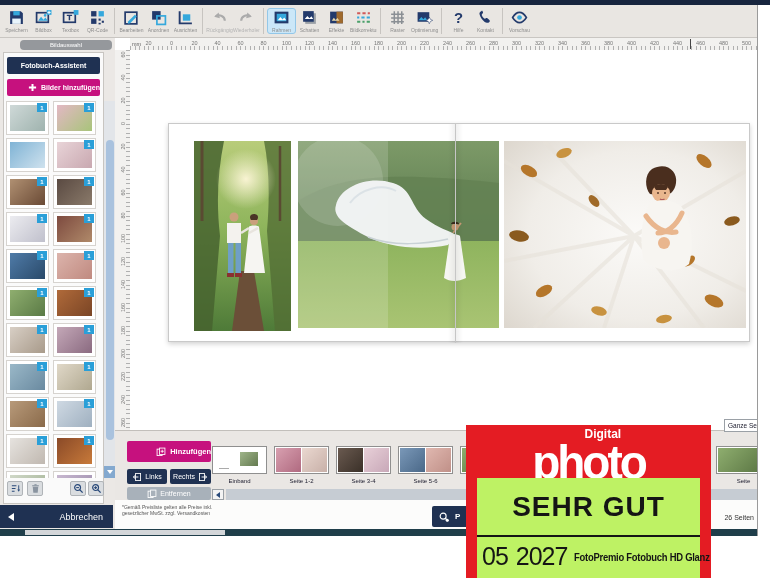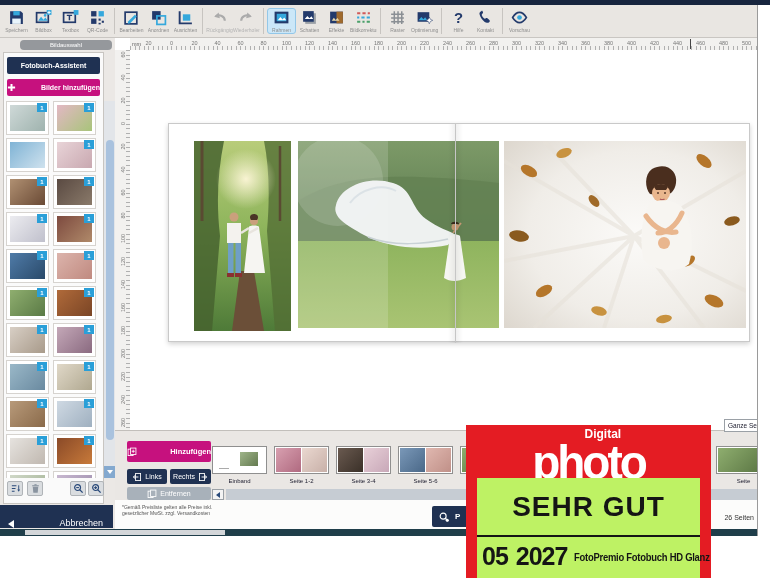--- a/index.html
+++ b/index.html
@@ -30,36 +30,36 @@
     background:repeating-linear-gradient(180deg,#b0b0b0 0 1px,transparent 1px 4.6px)}
   .vticks{position:absolute;left:0;top:-7px;width:15px}
   .vticks span{display:flex;width:15px;height:23px;align-items:center;justify-content:center;
     font-size:5.5px;color:#777;transform:rotate(-90deg)}
   
   .sidebar-bg{left:0;top:38px;width:115px;height:492px;background:#ebe8e5}
   .bildauswahl{left:20px;top:40px;width:92px;height:10px;background:#95989c;border-radius:4px;
     color:#fff;font-size:6px;display:flex;align-items:center;justify-content:center;z-index:5}
   .side-panel{left:3px;top:52px;width:101px;height:452px;background:#fafafa;border:1px solid #c8c5c1;box-sizing:border-box}
   .btn-navy{background:#1f3152;color:#fff;border-radius:2px;display:flex;align-items:center;justify-content:center;cursor:pointer}
-  .btn-magenta{background:#c6117e;color:#fff;border-radius:2px;display:flex;align-items:center;justify-content:space-between;cursor:pointer}
+  .btn-magenta{background:#c6117e;color:#fff;border-radius:2px;display:flex;align-items:center;justify-content:flex-end;cursor:pointer}
   .assistant-btn{left:7px;top:57px;width:93px;height:17px;font-size:7px;font-weight:bold}
   .add-btn{left:7px;top:79px;width:93px;height:17px;font-size:7px;font-weight:bold;gap:4px}
   .add-btn svg{width:9px;height:9px}
   .thumb-grid{left:6px;top:101px;width:93px;height:377px;overflow:hidden;display:flex;flex-wrap:wrap;gap:3px 4px}
   .thumb{position:relative;width:43px;height:34px;background:#fff;border:1px solid #d6d3cf;box-sizing:border-box;cursor:pointer}
   .thumb-ph{position:absolute;left:3px;top:3px;right:3px;bottom:3px}
   .thumb-badge{position:absolute;top:1px;right:1px;width:10px;height:9px;background:#2a9fd8;color:#fff;
     font-size:6px;font-weight:bold;display:flex;align-items:center;justify-content:center}
   .sb-track{left:104px;top:101px;width:11px;height:377px;background:#e2e5e9}
   .sb-thumb{left:106px;top:140px;width:8px;height:300px;background:#a9c2de;border-radius:4px}
   .sb-down{left:104px;top:466px;width:11px;height:12px;background:#84a9cf;display:flex;align-items:center;justify-content:center}
   .tool-btn{width:16px;height:15px;background:#dadde0;border:1px solid #b0b4b8;border-radius:2px;
     display:flex;align-items:center;justify-content:center;box-sizing:border-box;cursor:pointer}
   .tool-btn svg{width:11px;height:11px}
-  .cancel-bar{left:0;top:505px;width:113px;height:23px;background:#1f3152;display:flex;align-items:flex-end;cursor:pointer}
+  .cancel-bar{left:0;top:505px;width:113px;height:23px;background:#1f3152;display:flex;align-items:center;cursor:pointer}
   .cancel-lb{position:absolute;right:10px;color:#fff;font-size:9px}
   
   .tri-left{width:0;height:0;border-top:4px solid transparent;border-bottom:4px solid transparent;border-right:6px solid #fff;margin-left:8px}
   .tri-down-w{width:0;height:0;border-left:3px solid transparent;border-right:3px solid transparent;border-top:4px solid #fff}
   .tri-left-n{width:0;height:0;border-top:3px solid transparent;border-bottom:3px solid transparent;border-right:4px solid #2a4a7a}
   
   .canvas{left:130px;top:50px;width:627px;height:380px;background:#fff}
   .spread{left:168px;top:123px;width:582px;height:219px;background:#fff;border:1px solid #c9c9c9;
     box-shadow:0 2px 5px rgba(0,0,0,.18);box-sizing:border-box}
   .photo{position:absolute;overflow:hidden}
@@ -100,21 +100,21 @@
   
   .badge{left:466px;top:425px;width:245px;height:153px;background:#e41c23;overflow:hidden;z-index:60}
   .badge-logo{position:relative;height:53px;color:#fff}
   .badge-logo-small{position:absolute;top:2px;left:50%;transform:translateX(-4px);font-size:12px;font-weight:bold}
   .badge-logo-main{position:absolute;left:0;right:0;bottom:-7px;text-align:center;font-size:46px;font-weight:bold;
     letter-spacing:-3px;line-height:46px;transform:scaleY(1.05)}
   .badge-panel{position:absolute;left:11px;right:11px;top:53px;bottom:0;background:#bef264}
   .badge-rating{height:57px;display:flex;align-items:center;justify-content:center;font-size:28px;font-weight:bold;
     letter-spacing:1px;color:#151515;border-bottom:2.5px solid #151515}
   .badge-bottom{display:flex;align-items:center;padding:5px 5px 0 5px;color:#151515}
-  .badge-issue,.badge-year{font-size:25px;font-weight:bold;letter-spacing:-1px}
+  .badge-issue,.badge-year{font-size:25px;font-weight:normal;letter-spacing:-1px}
   .badge-divider{width:2px;height:20px;background:#333;margin:0 4px}
   .badge-product{font-size:11.5px;font-weight:bold;margin-left:7px;transform:scaleX(.82);transform-origin:left center;
     white-space:nowrap;letter-spacing:-.3px}
 </style>
 </head>
 <body>
 
 <div class="stage">
 
   <div class="abs titlebar"></div>

